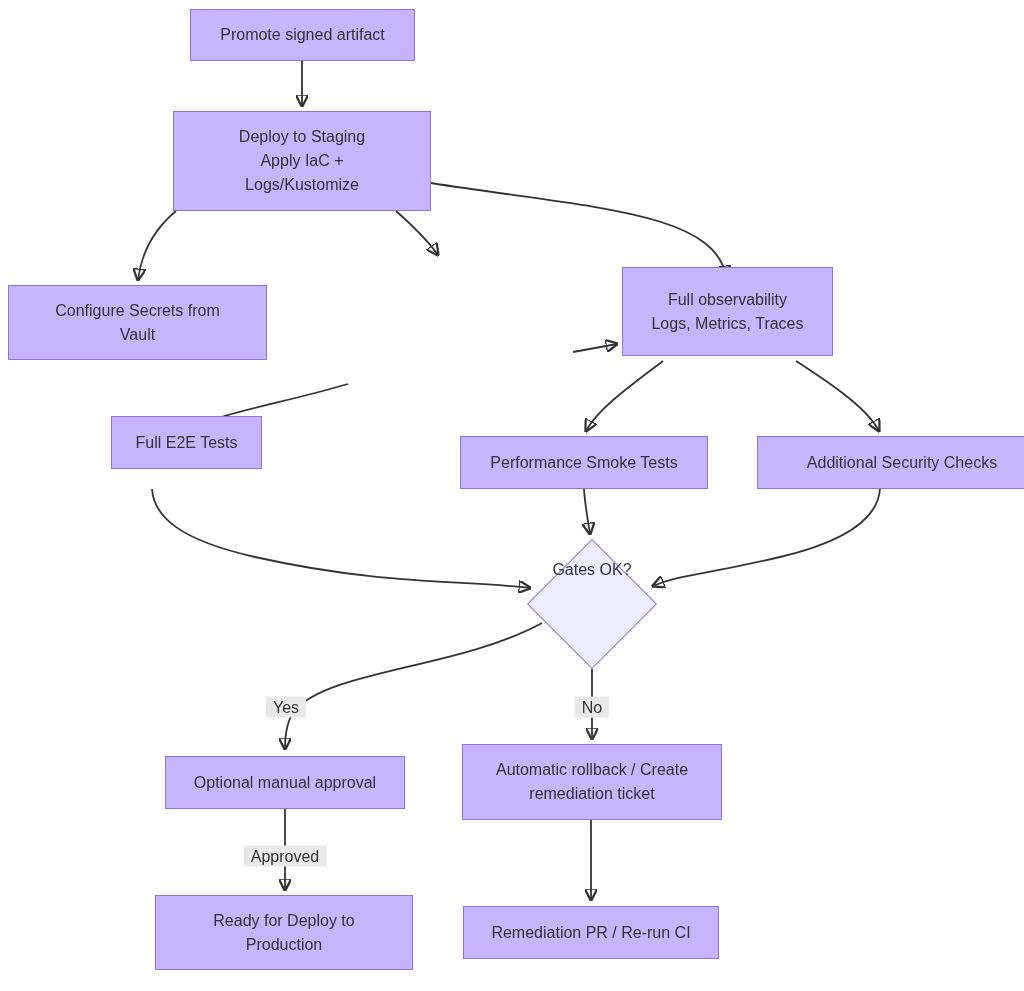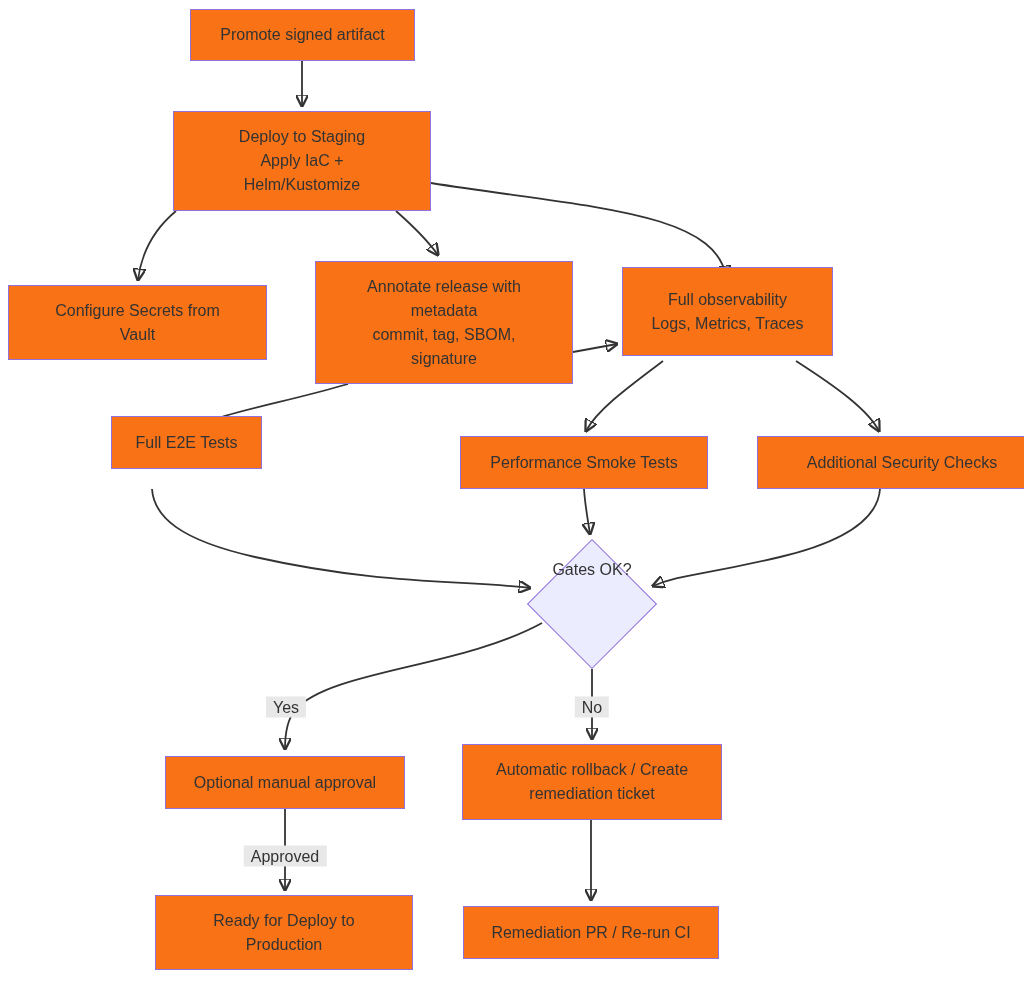--- a/index.html
+++ b/index.html
@@ -16,21 +16,21 @@
     left: 0; top: 0;
     width: 1024px; height: 991px;
   }
   #edge-layer path {
     fill: none;
     stroke: #333333;
     stroke-width: 1.8;
   }
   .node {
     position: absolute;
-    background: #f97316;
+    background: #c4b5fd;
     border: 1px solid #9370DB;
     display: flex;
     align-items: center;
     justify-content: center;
     box-sizing: border-box;
     text-align: center;
   }
   .node-label {
     font-size: 16px;
     line-height: 24px;
@@ -95,34 +95,28 @@
     <path d="M591,820 L591,900" marker-end="url(#arrow)"></path>
   </svg>
 
   <div class="node" style="left:190px; top:9px; width:225px; height:52px">
     <span class="node-label">Promote signed artifact</span>
   </div>
 
   <div class="node" style="left:173px; top:111px; width:258px; height:100px">
     <span class="node-label">Deploy to Staging
 Apply IaC +
-Helm/Kustomize</span>
+Logs/Kustomize</span>
   </div>
 
   <div class="node" style="left:8px; top:285px; width:259px; height:75px">
     <span class="node-label">Configure Secrets from
 Vault</span>
   </div>
 
-  <div class="node" style="left:315px; top:261px; width:258px; height:123px">
-    <span class="node-label">Annotate release with
-metadata
-commit, tag, SBOM,
-signature</span>
-  </div>
 
   <div class="node" style="left:622px; top:267px; width:211px; height:89px">
     <span class="node-label">Full observability
 Logs, Metrics, Traces</span>
   </div>
 
   <div class="node" style="left:111px; top:416px; width:151px; height:53px">
     <span class="node-label">Full E2E Tests</span>
   </div>
 

